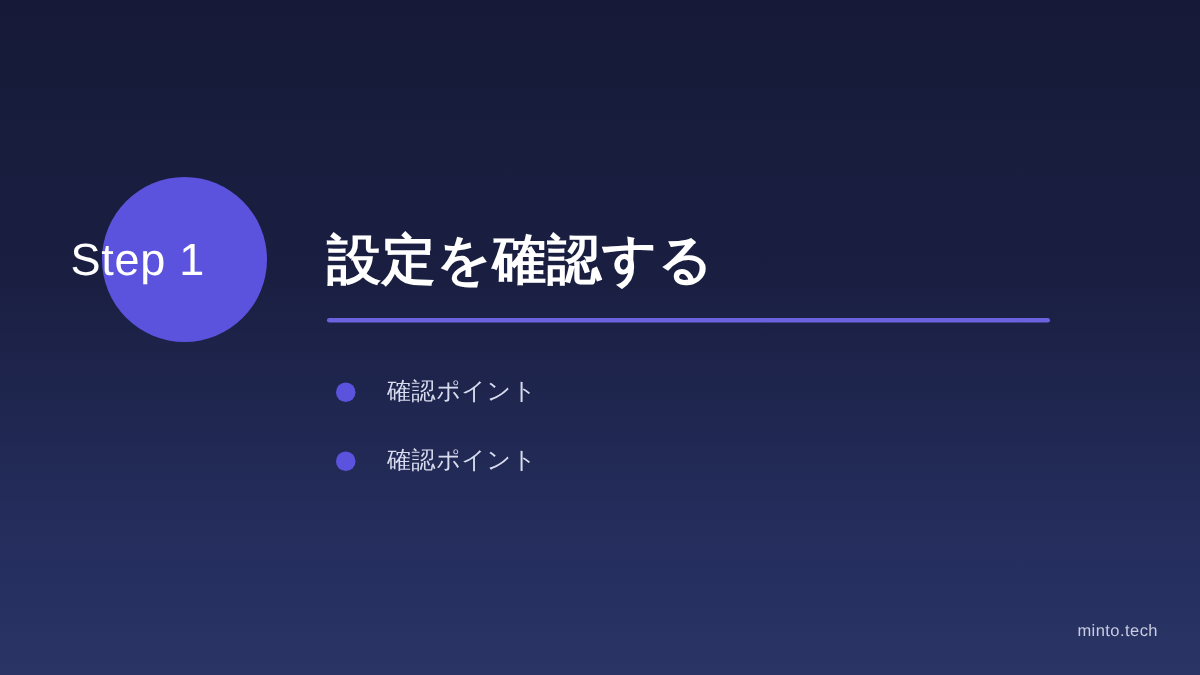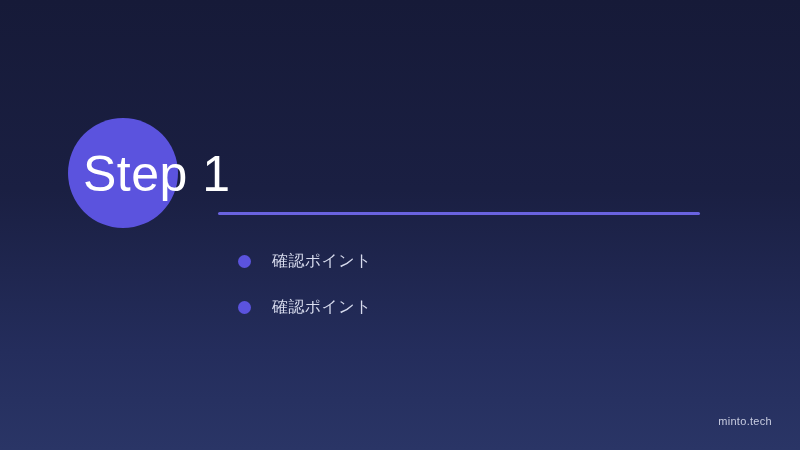--- a/index.html
+++ b/index.html
@@ -27,26 +27,25 @@
     height: 110px;
     border-radius: 50%;
     background: #5b53de;
   }
   #step-label {
     position: absolute;
     left: 47px;
     top: 152px;
     height: 44px;
     line-height: 44px;
-    font-size: 50px;
+    font-size: 30px;
     font-weight: 400;
     letter-spacing: 0.5px;
     color: #ffffff;
     white-space: nowrap;
-    margin-left: 36px;
   }
 
   
   #title {
     position: absolute;
     left: 218px;
     top: 150px;
     height: 46px;
     line-height: 46px;
     font-size: 36px;
@@ -61,21 +60,21 @@
     top: 212px;
     width: 482px;
     height: 3px;
     background: #6a63e0;
     border-radius: 2px;
   }
 
   
   #bullet-list {
     position: absolute;
-    left: 234px;
+    left: 220px;
     top: 238px;
     width: 480px;
   }
   .bullet-row {
     position: relative;
     height: 46px;
     display: flex;
     align-items: center;
   }
   .bullet-dot {
@@ -108,20 +107,21 @@
 </style>
 </head>
 <body>
 
 <div id="slide">
 
   <div id="step-badge"></div>
 
   <div id="step-label">Step 1</div>
 
+  <div id="title">設定を確認する</div>
 
   <div id="title-divider"></div>
 
   <div id="bullet-list">
 
     <div class="bullet-row">
       <span class="bullet-dot"></span>
       <span class="bullet-text">確認ポイント</span>
     </div>
 

